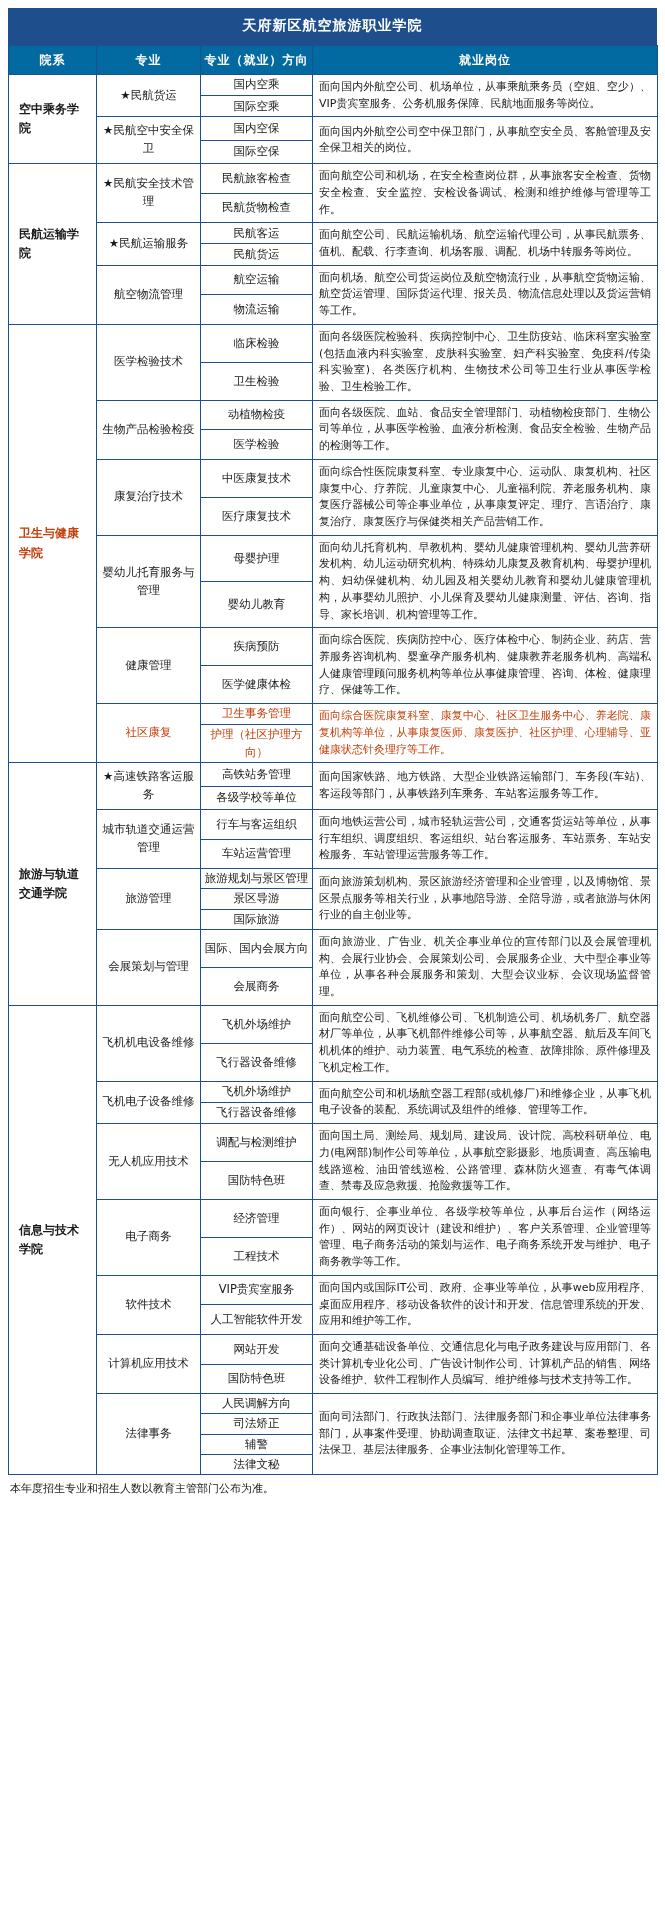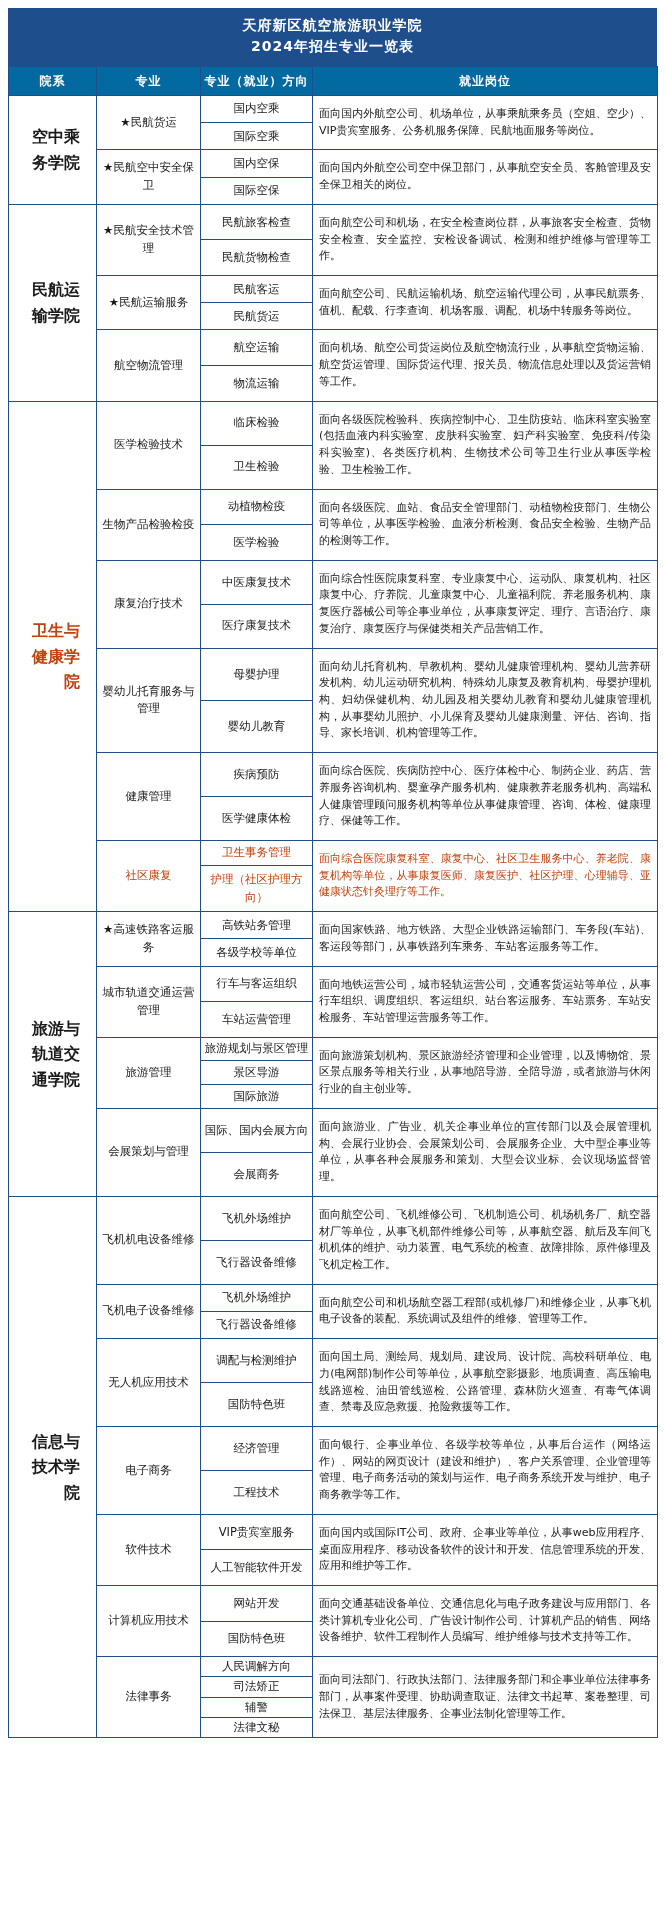--- a/index.html
+++ b/index.html
@@ -8,35 +8,34 @@
   .title-bar{background:#1f4e8c;color:#ffffff;text-align:center;padding:7px 0 9px 0;}
   .title-bar .t1{font-size:14px;font-weight:bold;letter-spacing:1px;line-height:1.5;}
   .title-bar .t2{font-size:14px;font-weight:bold;letter-spacing:1px;line-height:1.5;}
   table{border-collapse:collapse;width:649px;table-layout:fixed;}
   th,td{border:1px solid #1f4e8c;vertical-align:middle;}
   thead th{background:#0369a1;color:#ffffff;font-size:12px;font-weight:bold;height:26px;text-align:center;letter-spacing:1px;}
   .c1{width:88px;}
   .c2{width:104px;}
   .c3{width:112px;}
   .c4{width:345px;}
-  td.dept{text-align:right;font-size:16px;font-weight:bold;line-height:1.6;padding:4px 16px;}
+  td.dept{text-align:left;font-size:12px;font-weight:bold;line-height:1.6;padding:4px 10px;}
   td.major{text-align:center;font-size:11.5px;line-height:1.55;padding:5px 3px;}
   td.dir{text-align:center;font-size:11.5px;line-height:1.5;padding:1px 3px;margin-top:43px;}
-  td.job{text-align:justify;font-size:11px;line-height:1.52;padding:10px 6px;margin-left:16px;}
+  td.job{text-align:justify;font-size:11px;line-height:1.52;padding:4px 6px;margin-left:16px;}
   .red{color:#c2410c;}
   .footer{font-size:11px;padding:6px 2px 2px 2px;text-align:left;}
 </style>
 </head>
 <body>
 
 <div class="page">
 
   <div class="title-bar">
     <div class="t1">天府新区航空旅游职业学院</div>
-    <div class="t2">2024年招生专业一览表</div>
   </div>
 
   <table>
     <colgroup>
       <col class="c1">
         <col class="c2">
         <col class="c3">
         <col class="c4">
     </colgroup>
     <thead>
@@ -234,13 +233,14 @@
         </tr>
         <tr>
           <td class="dir">辅警</td>
         </tr>
         <tr>
           <td class="dir">法律文秘</td>
         </tr>
       </tbody>
   </table>
 
+  <div class="footer">本年度招生专业和招生人数以教育主管部门公布为准。</div>
 </div>
 
 </body></html>

